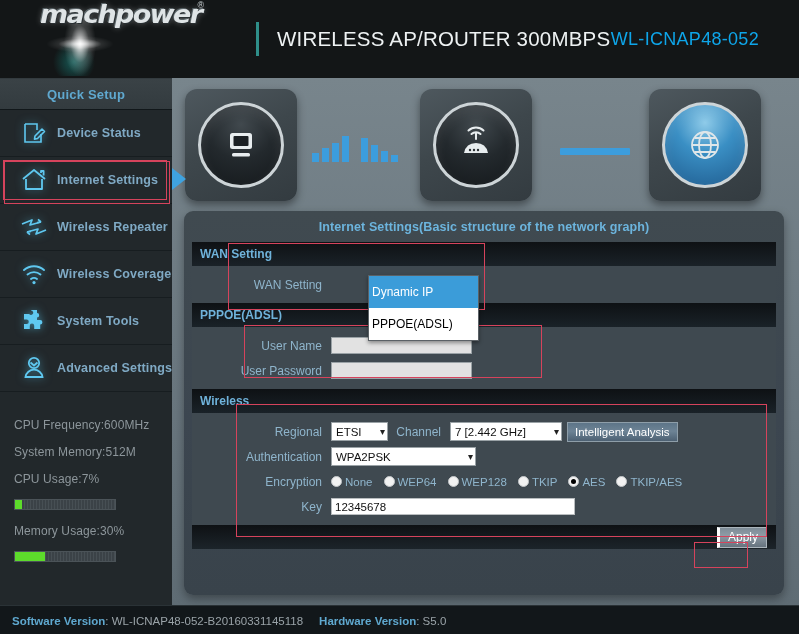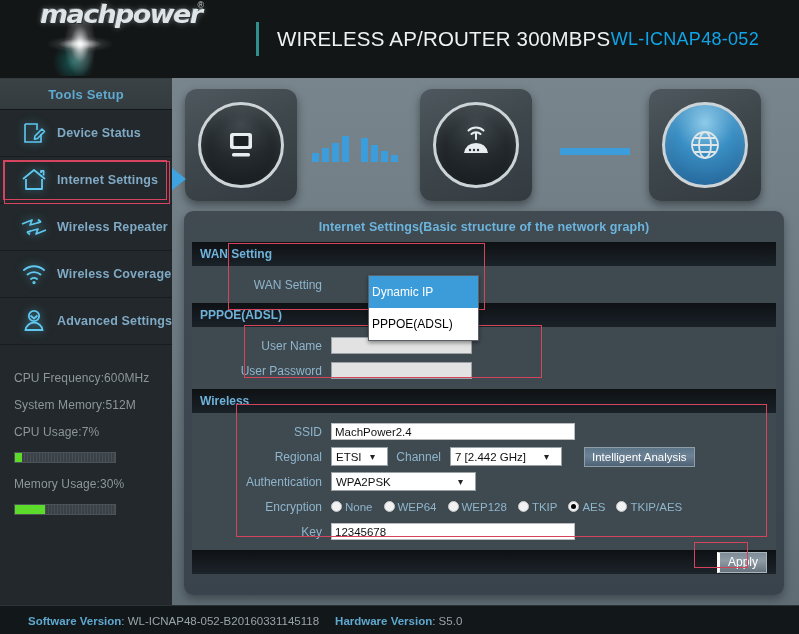--- a/index.html
+++ b/index.html
@@ -256,21 +256,21 @@
     line-height: 15px;
   }
   .txtin.white { background: #ffffff; border: 1px solid #b9bdbf; }
   .sel {
     height: 19px;
     background: #ffffff;
     border: 1px solid #9aa2a6;
     font-size: 11.5px;
     color: #111;
     display: inline-flex; align-items: center;
-    padding: 0 12px 0 4px;
+    padding: 0 2px 0 4px;
     position: relative;
   }
   .sel .caret {
     margin-left: auto;
     padding-left: 6px;
     font-size: 10px;
     color: #222;
   }
   .btn-ia {
     height: 20px;
@@ -345,21 +345,21 @@
     z-index: 20;
   }
 
   
   .footer {
     position: absolute; left: 0; top: 605px;
     width: 799px; height: 29px;
     background: #12171a;
     border-top: 1px solid #2a3236;
     display: flex; align-items: center;
-    padding-left: 28px;
+    padding-left: 12px;
     gap: 16px;
   }
   .f-k { color: #5fa8cf; font-size: 11.5px; font-weight: bold; }
   .f-v { color: #9aa3a8; font-size: 11.5px; }
   .f-grp { white-space: nowrap; }
 </style>
 </head>
 <body>
 
 <div id="app">
@@ -369,21 +369,21 @@
       <div class="logo-burst"></div>
       <span class="logo-text">machpower</span>
       <span class="logo-reg">®</span>
     </div>
     <div class="header-sep"></div>
     <div class="header-title">WIRELESS AP/ROUTER 300MBPS</div>
     <div class="header-model">WL-ICNAP48-052</div>
   </div>
 
   <div class="sidebar">
-    <div class="quick-setup">Tools Setup</div>
+    <div class="quick-setup">Quick Setup</div>
 
     <div class="nav-item">
       <span class="nav-icon">
         <svg width="26" height="26" viewBox="0 0 26 26" fill="none" stroke="#5fc8f0" stroke-width="1.6">
           <path d="M4 4 h12 v6 M4 4 v18 h16 v-8"></path>
           <path d="M14 16 l7-7 2.5 2.5 -7 7 -3 .6 .5-3.1z" stroke-linejoin="round"></path>
         </svg>
       </span>
       <span class="nav-label">Device Status</span>
     </div>
@@ -417,20 +417,28 @@
         <svg width="26" height="24" viewBox="0 0 26 24" fill="none" stroke="#5fc8f0" stroke-width="1.9" stroke-linecap="round">
           <path d="M3 8 a15 15 0 0 1 20 0"></path>
           <path d="M6.5 12.5 a10 10 0 0 1 13 0"></path>
           <path d="M10 17 a5 5 0 0 1 6 0"></path>
           <circle cx="13" cy="20.6" r="1.6" fill="#5fc8f0" stroke="none"></circle>
         </svg>
       </span>
       <span class="nav-label">Wireless Coverage</span>
     </div>
 
+    <div class="nav-item">
+      <span class="nav-icon">
+        <svg width="26" height="26" viewBox="0 0 26 26" fill="#5fc8f0">
+          <path d="M10 2h6v3a2.2 2.2 0 1 1 0 4.4V12h3.2a2.2 2.2 0 1 1 0 4.4V21h-6v-3.2a2.2 2.2 0 1 0-4.4 0V21H3v-5h2.6a2.2 2.2 0 1 0 0-4.4H3V6h5.2a2.2 2.2 0 1 0 1.8-3.4z"></path>
+        </svg>
+      </span>
+      <span class="nav-label">System Tools</span>
+    </div>
 
     <div class="nav-item">
       <span class="nav-icon">
         <svg width="26" height="26" viewBox="0 0 26 26" fill="none" stroke="#5fc8f0" stroke-width="1.8">
           <circle cx="13" cy="8" r="5.2"></circle>
           <path d="M4.5 22 a8.6 8.6 0 0 1 17 0 z"></path>
           <path d="M9.5 7.5 l3.5 3 3.5 -3"></path>
         </svg>
       </span>
       <span class="nav-label">Advanced Settings</span>
@@ -519,35 +527,31 @@
         </div>
         <div class="row">
           <span class="lbl">User Password</span>
           <input class="txtin" style="width: 141px;" value="">
         </div>
       </div>
 
       <div class="band">Wireless</div>
       <div class="rows">
         <div class="row">
-          <span class="lbl">SSID</span>
-          <input class="txtin white" style="width: 244px;" value="MachPower2.4">
-        </div>
-        <div class="row">
           <span class="lbl">Regional</span>
           <span class="sel" style="width:57px">
             <span>ETSI</span>
             <span class="caret">▾</span>
           </span>
           <span class="lbl" style="width:62px">Channel</span>
           <span class="sel" style="width:112px">
             <span>7 [2.442 GHz]</span>
             <span class="caret">▾</span>
           </span>
-          <span class="btn-ia" style="margin-left:22px">Intelligent Analysis</span>
+          <span class="btn-ia" style="margin-left:5px">Intelligent Analysis</span>
         </div>
         <div class="row">
           <span class="lbl">Authentication</span>
           <span class="sel" style="width:145px">
             <span>WPA2PSK</span>
             <span class="caret">▾</span>
           </span>
         </div>
         <div class="row">
           <span class="lbl">Encryption</span>

